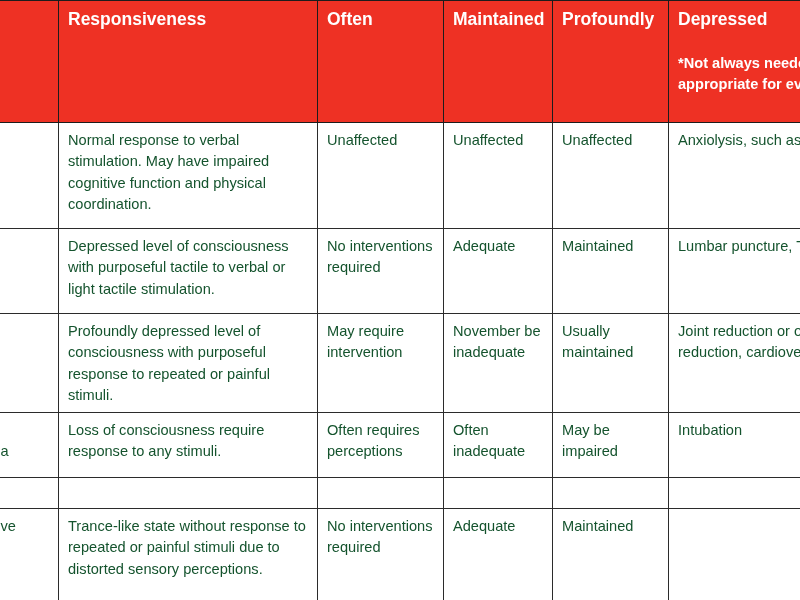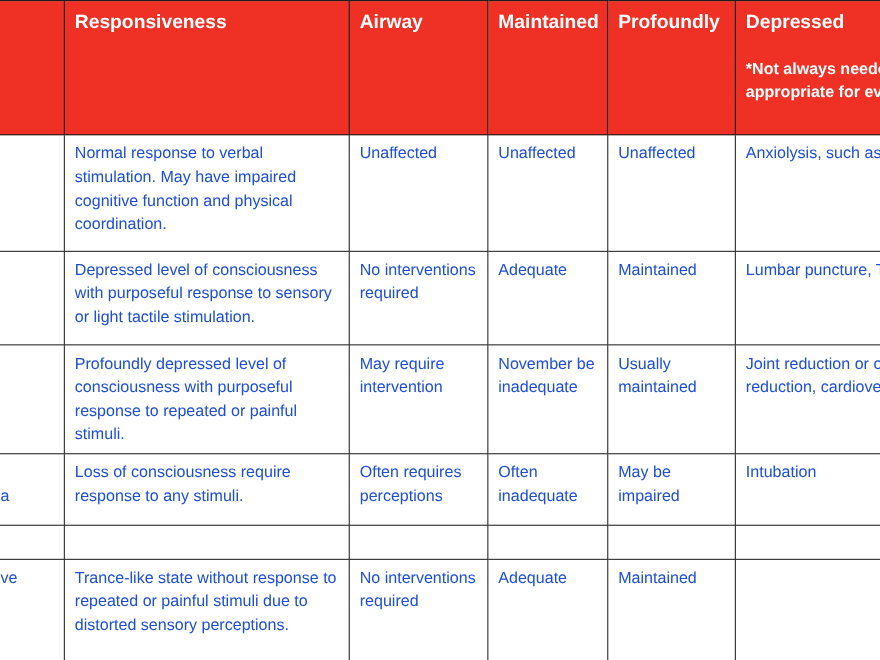--- a/index.html
+++ b/index.html
@@ -33,21 +33,21 @@
     table-layout: fixed;
   }
 
   #sedation-table td,
   #sedation-table th {
     border: 1.5px solid #2b2b2b;
     vertical-align: top;
     padding: 7px 9px 6px 9px;
     font-size: 14.6px;
     line-height: 1.46;
-    color: #1d4ed8;
+    color: #14532d;
     font-weight: normal;
     text-align: left;
     background: #ffffff;
     box-sizing: border-box;
   }
 
   
   .col-level      { width: 130px; }
   .col-resp       { width: 259px; }
   .col-airway     { width: 126px; }
@@ -109,21 +109,21 @@
       <col class="col-resp">
       <col class="col-airway">
       <col class="col-breathing">
       <col class="col-circ">
       <col class="col-examples">
     </colgroup>
     <thead>
       <tr>
         <th>Level</th>
         <th>Responsiveness</th>
-        <th>Airway</th>
+        <th>Often</th>
         <th>Maintained</th>
         <th>Profoundly</th>
         <th>
           <span>Depressed</span>
           <span class="hdr-note">*Not always needed or appropriate for every case!</span>
         </th>
       </tr>
     </thead>
     <tbody>
 
@@ -146,21 +146,21 @@
         <td>
             <span class="cell-text">Anxiolysis, such as to facilitate MRI</span>
           </td>
       </tr>
 
       <tr class="row-shaded r-moderate">
         <td>
             <span class="cell-text">Moderate</span>
           </td>
         <td>
-            <span class="cell-text">Depressed level of consciousness with purposeful response to sensory or light tactile stimulation.</span>
+            <span class="cell-text">Depressed level of consciousness with purposeful tactile to verbal or light tactile stimulation.</span>
           </td>
         <td>
             <span class="cell-text">No interventions required</span>
           </td>
         <td>
             <span class="cell-text">Adequate</span>
           </td>
         <td>
             <span class="cell-text">Maintained</span>
           </td>

